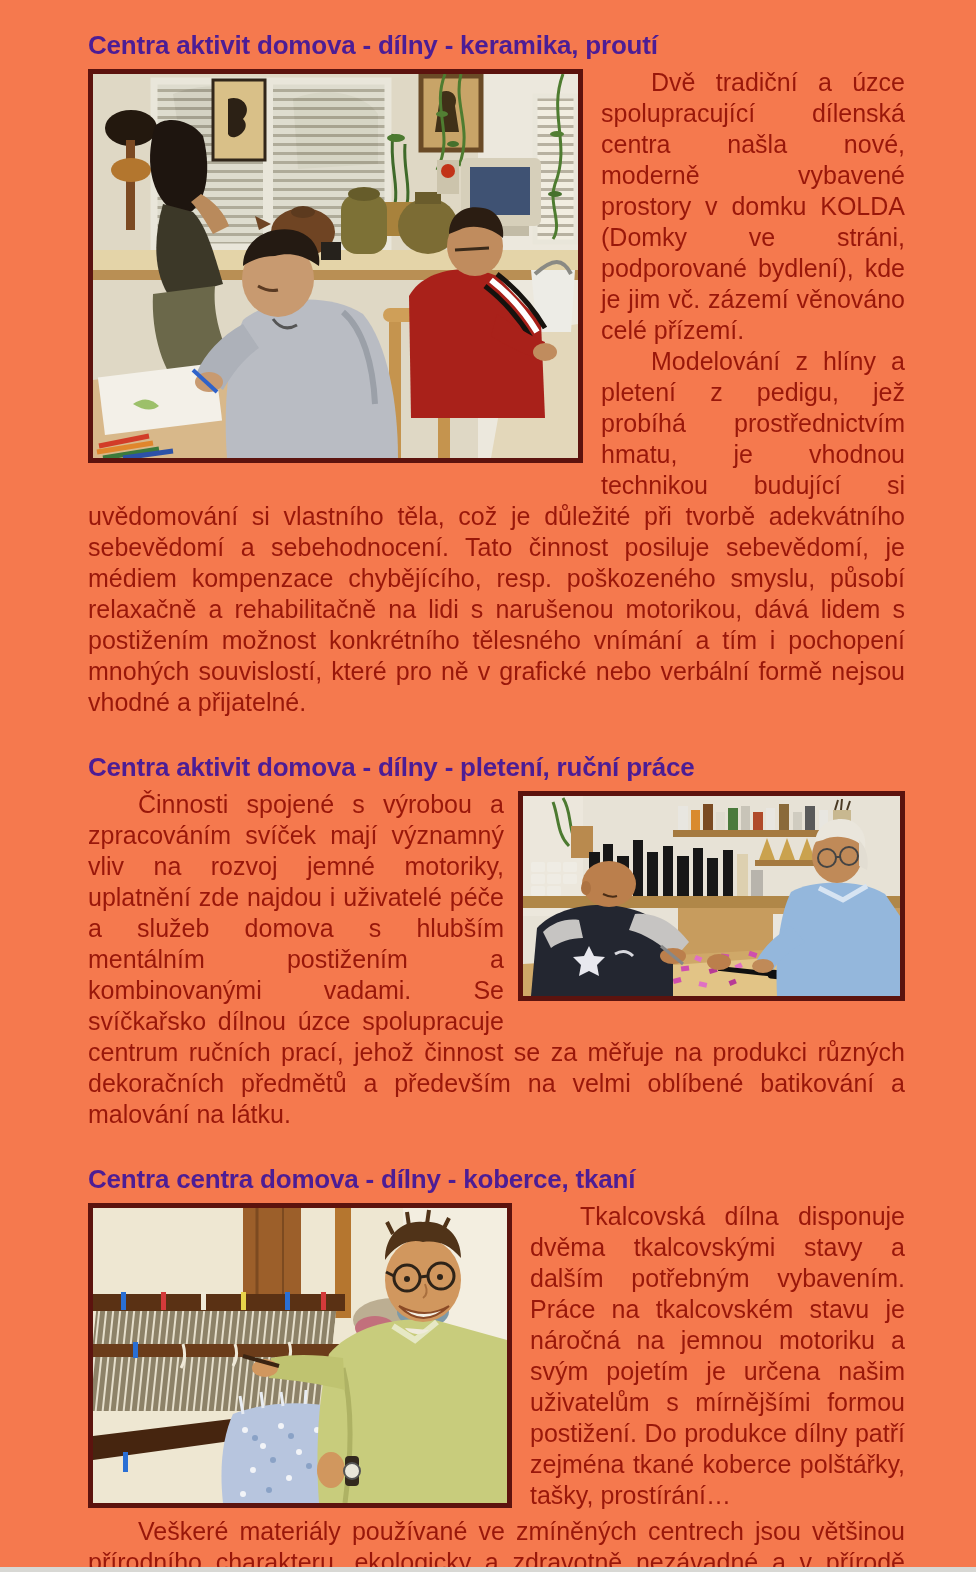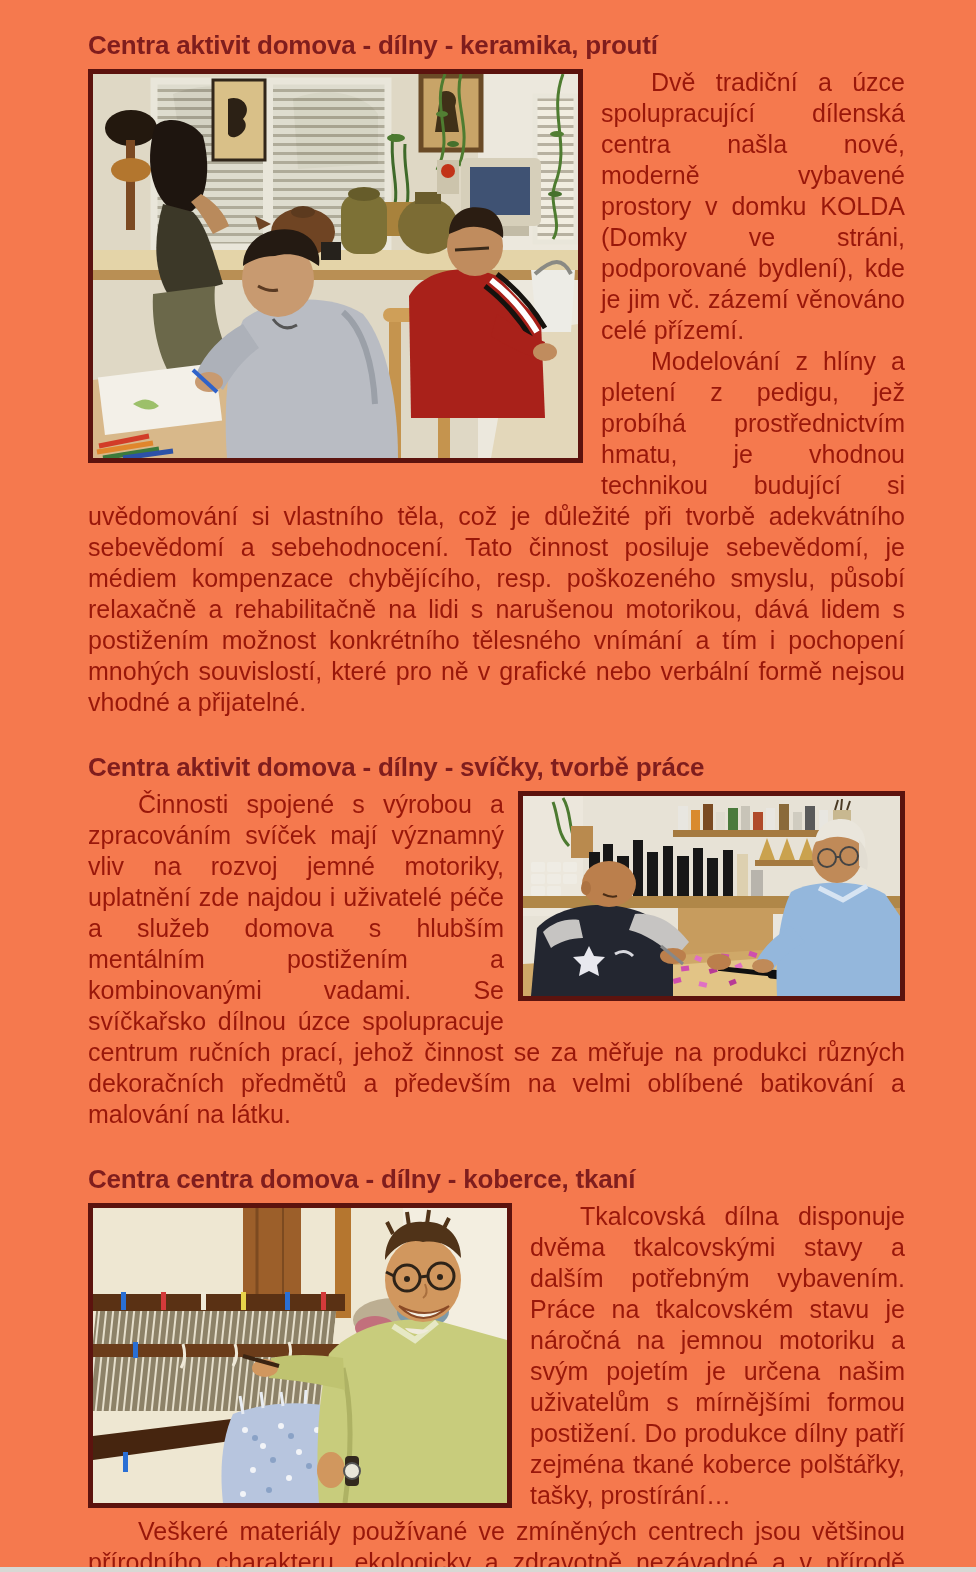--- a/index.html
+++ b/index.html
@@ -7,21 +7,21 @@
     position:relative;
     width:976px;height:1572px;
     background:#f5794e;
     box-sizing:border-box;
     padding:30px 71px 0 88px;
     overflow:hidden;
     font-family:"Liberation Sans","DejaVu Sans",sans-serif;
   }
   h2.sec-head{
     font-size:26px;font-weight:bold;
-    color:#7f1d1d;
+    color:#4c1d95;
     margin:0 0 6px 0;
     letter-spacing:-0.2px;
   }
   .sec{margin:0;}
   .sec + .sec{margin-top:34px;}
   .flow::after{content:"";display:block;clear:both;}
   p.body{
     font-size:25px;line-height:31px;
     color:#99170a;
     text-align:justify;
@@ -153,21 +153,21 @@
           <ellipse cx="116" cy="308" rx="14" ry="10" fill="#c89a70"></ellipse>
           <line x1="100" y1="296" x2="124" y2="318" stroke="#2f62c9" stroke-width="4"></line>
         </svg>
       </figure>
       <p class="body">Dvě tradiční a úzce spolupracující dílenská centra našla nové, moderně vybavené prostory v domku KOLDA (Domky ve stráni, podporované bydlení), kde je jim vč. zázemí věnováno celé přízemí.</p>
       <p class="body">Modelování z hlíny a pletení z pedigu, jež probíhá prostřednictvím hmatu, je vhodnou technikou budující si uvědomování si vlastního těla, což je důležité při tvorbě adekvátního sebevědomí a sebehodnocení. Tato činnost posiluje sebevědomí, je médiem kompenzace chybějícího, resp. poškozeného smyslu, působí relaxačně a rehabilitačně na lidi s narušenou motorikou, dává lidem s postižením možnost konkrétního tělesného vnímání a tím i pochopení mnohých souvislostí, které pro ně v grafické nebo verbální formě nejsou vhodné a přijatelné.</p>
     </div>
   </section>
 
   <section class="sec">
-    <h2 class="sec-head">Centra aktivit domova - dílny - svíčky, tvorbě práce</h2>
+    <h2 class="sec-head">Centra aktivit domova - dílny - pletení, ruční práce</h2>
     <div class="flow">
       <figure class="photo float-right">
         <svg width="377" height="200" viewBox="0 0 377 200" xmlns="http://www.w3.org/2000/svg">
           <rect width="377" height="200" fill="#e7e2d6"></rect>
           <rect width="60" height="120" fill="#ece7dc"></rect>
 
           <path d="M40,2 C50,18 44,36 56,50 M30,6 C36,22 34,38 46,50" stroke="#4c7a30" stroke-width="3" fill="none"></path>
           <rect x="48" y="30" width="22" height="32" fill="#b98a4e"></rect>
 
           <rect x="150" y="34" width="185" height="7" fill="#a57a40"></rect>

